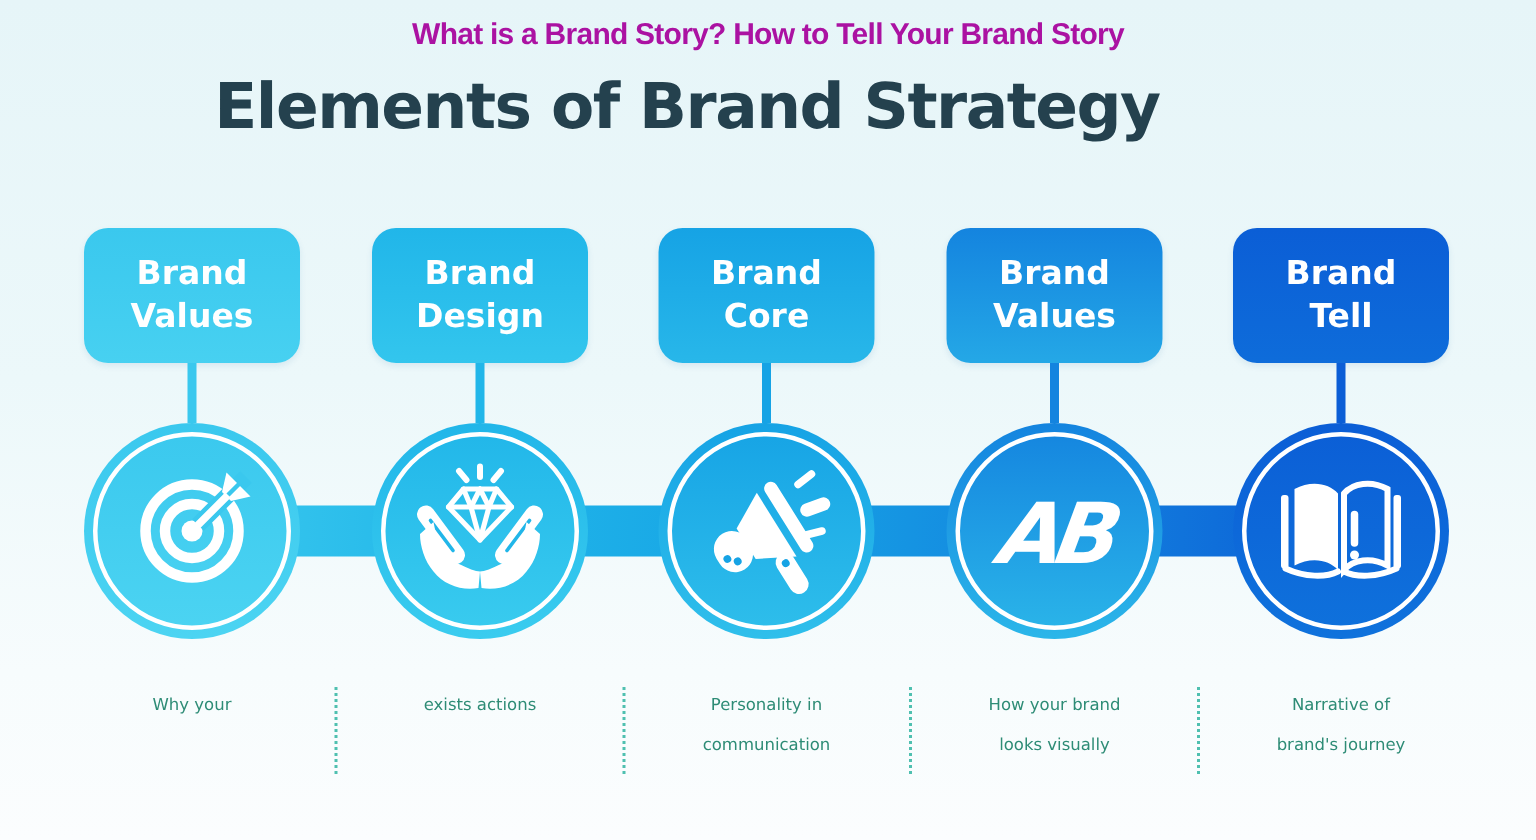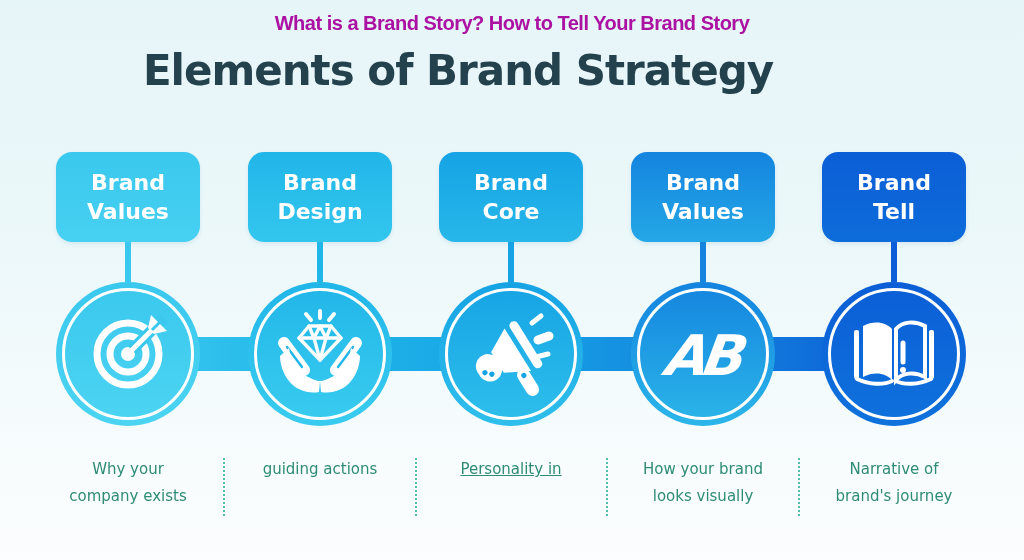--- a/index.html
+++ b/index.html
@@ -12,21 +12,21 @@
   .col{position:absolute;top:152px;width:192px;display:flex;flex-direction:column;align-items:center;z-index:2;}
   .label-box{width:144px;height:90px;border-radius:16px;display:flex;flex-direction:column;
     align-items:center;justify-content:center;gap:4px;color:#fff;font-weight:bold;font-size:22px;
     background:linear-gradient(180deg,var(--c) 0%,var(--cl) 140%);box-shadow:0 2px 4px rgba(30,100,160,0.10);}
   .stem{width:6px;height:40px;background:var(--c);}
   .circle{width:144px;height:144px;border-radius:50%;position:relative;
     background:linear-gradient(180deg,var(--c) 0%,var(--cl) 100%);display:flex;align-items:center;justify-content:center;}
   .circle::before{content:"";position:absolute;inset:6px;border:3px solid #fff;border-radius:50%;}
   .icon{position:relative;z-index:1;}
   .bar{position:absolute;top:337px;height:34px;z-index:1;}
-  .desc{position:absolute;top:456px;width:192px;text-align:center;font-size:15px;line-height:27px;}
+  .desc{position:absolute;top:456px;width:192px;text-align:center;font-size:11px;line-height:27px;}
   .divider{position:absolute;top:458px;height:58px;width:0;border-left:2px dotted #4fc0b0;}
   svg .w{fill:#fff;}
   svg .ws{stroke:#fff;fill:none;}
   svg .cfill{fill:var(--c);}
   svg .cstroke{stroke:var(--c);fill:none;}
 </style>
 </head>
 <body>
 
 <div class="canvas">
@@ -143,27 +143,27 @@
         <path class="ws" stroke-width="4" d="M31,-28 C20,-34 8,-32 2,-25 L2,26 C8,19 20,17 31,23 Z"></path>
         <path class="ws" stroke-width="4" stroke-linecap="round" d="M-37,25 C-24,31 -10,31 -2,27 M37,25 C24,31 10,31 2,27"></path>
         <line x1="9" y1="-11" x2="9" y2="8" stroke="#fff" stroke-width="5" stroke-linecap="round"></line>
         <circle class="w" cx="9" cy="16" r="3"></circle>
       </svg>
     </div>
   </div>
 
   <div class="desc" style="left: 32px; color: rgb(46, 140, 118);">
     <div>Why your</div>
-    <div>company exists</div>
   </div>
   <div class="desc" style="left: 224px; color: rgb(46, 140, 118);">
-    <div>guiding actions</div>
+    <div>exists actions</div>
   </div>
-  <div class="desc" style="left: 415px; color: rgb(46, 140, 118); text-decoration: underline;">
+  <div class="desc" style="left: 415px; color: rgb(46, 140, 118);">
     <div>Personality in</div>
+    <div>communication</div>
   </div>
   <div class="desc" style="left: 607px; color: rgb(46, 140, 118);">
     <div>How your brand</div>
     <div>looks visually</div>
   </div>
   <div class="desc" style="left: 798px; color: rgb(46, 140, 118);">
     <div>Narrative of</div>
     <div>brand's journey</div>
   </div>
 

